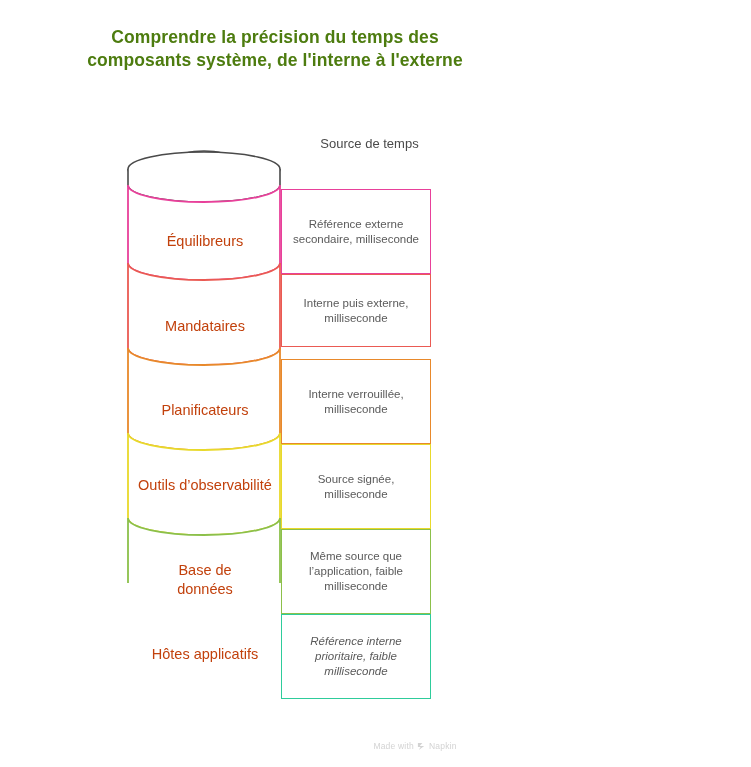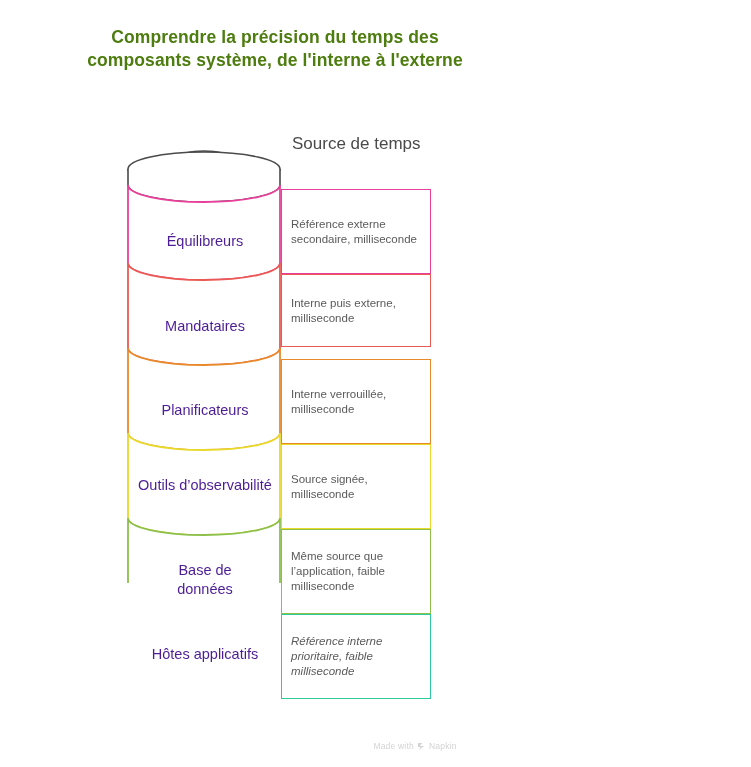--- a/index.html
+++ b/index.html
@@ -19,53 +19,54 @@
     font-size: 17.5px;
     font-weight: bold;
     line-height: 23px;
     color: #4d7c0f;
     letter-spacing: 0.1px;
   }
 
   #col-header {
     position: absolute;
     left: 292px; top: 134px; width: 155px;
-    font-size: 17px;
+    text-align: center;
+    font-size: 13px;
     line-height: 19px;
     color: #4a4a4a;
   }
 
   
   #cyl { position: absolute; left: 118px; top: 143px; }
 
   
   .cyl-label {
     position: absolute;
     width: 152px;
     left: 129px;
     text-align: center;
     font-size: 14.5px;
     line-height: 19px;
-    color: #4c1d95;
+    color: #c2410c;
   }
 
   
   .box {
     position: absolute;
     left: 281px;
     width: 150px;
     border: 1.6px solid #999;
     background: #fff;
     display: flex;
     align-items: center;
     justify-content: center;
     padding: 4px 9px;
   }
   .box-text {
-    text-align: left;
+    text-align: center;
     font-size: 11.5px;
     line-height: 15px;
     color: #5a5a5a;
   }
 
   
   #watermark {
     position: absolute;
     left: 300px; top: 741px; width: 230px;
     text-align: center;

